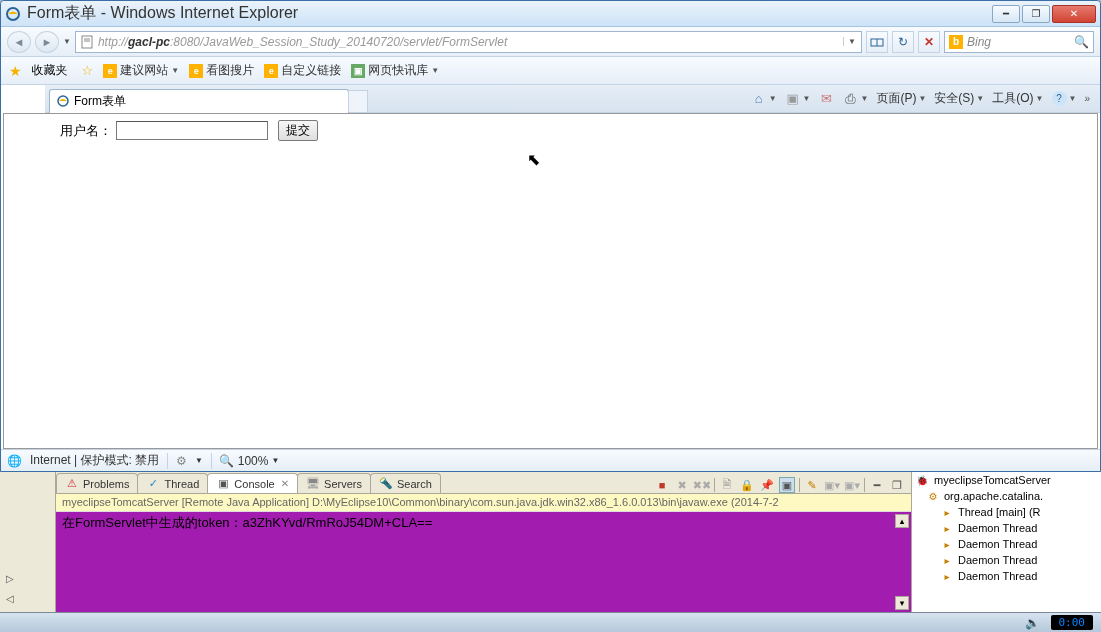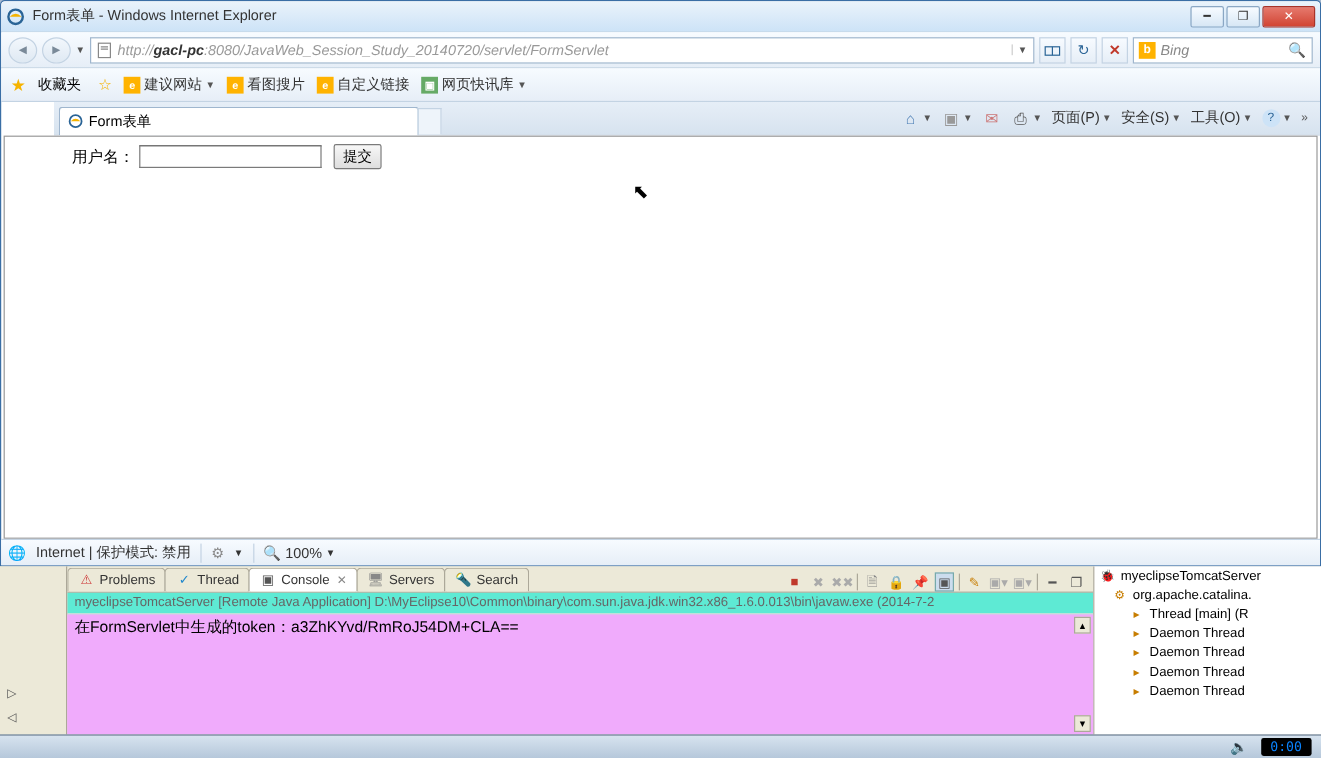--- a/index.html
+++ b/index.html
@@ -2,21 +2,21 @@
 <html><head>
 <meta charset="utf-8">
 <style>
 * { margin: 0; padding: 0; box-sizing: border-box; font-family: "Segoe UI", Tahoma, sans-serif; }
 body { background: #b0c4de; width: 1101px; height: 632px; overflow: hidden; position: relative; font-size: 12px; }
 
 
 .ie-window { position: absolute; top: 0; left: 0; width: 1101px; height: 472px; background: #fff; border: 1px solid #3a6ea5; border-radius: 4px 4px 0 0; box-shadow: 0 0 6px rgba(0,0,0,0.2); }
 .titlebar { height: 26px; background: linear-gradient(to bottom, #eaf3fb, #cde3f7); display: flex; align-items: center; padding: 0 4px; border-radius: 4px 4px 0 0; border-bottom: 1px solid #a8c5e0; }
 .titlebar .ie-icon { width: 16px; height: 16px; margin-right: 6px; }
-.titlebar .title-text { font-size: 12px; color: #333; flex: 1; }
+.titlebar .title-text { font-size: 16px; color: #333; flex: 1; }
 .window-controls { display: flex; gap: 2px; }
 .wc-btn { width: 28px; height: 18px; border: 1px solid #8aa7c4; background: linear-gradient(to bottom,#f7fbff,#d7e7f5); border-radius: 2px; display: flex; align-items: center; justify-content: center; font-size: 10px; color: #333; }
 .wc-close { width: 44px; background: linear-gradient(to bottom,#e67a6e,#d14433); color: #fff; border-color: #a83228; }
 
 .nav-row { height: 30px; background: linear-gradient(to bottom,#f7fbff,#e6eef7); border-bottom: 1px solid #c3d3e3; display: flex; align-items: center; padding: 0 6px; gap: 4px; }
 .nav-arrow { width: 24px; height: 22px; border: 1px solid #c3d3e3; border-radius: 50%; display: flex; align-items: center; justify-content: center; background: linear-gradient(to bottom,#f2f7fc,#dfe9f3); font-size: 11px; color: #7a8a99; }
 .addr-ic { width: 14px; height: 14px; display: inline-flex; align-items: center; justify-content: center; }
 .address-bar { flex: 1; height: 22px; border: 1px solid #9fb6ce; background: #fff; display: flex; align-items: center; padding: 0 4px; gap: 4px; }
 .url-text { font-size: 12px; color: #999; flex: 1; white-space: nowrap; overflow: hidden; font-style: italic; }
 .url-text b { color: #333; font-weight: bold; }
@@ -71,22 +71,22 @@
 .eclipse-main { flex: 1; display: flex; flex-direction: column; }
 .eclipse-tabs { height: 22px; background: #ece9d8; border-bottom: 1px solid #aca899; display: flex; align-items: flex-end; padding-top: 2px; }
 .e-tab { height: 20px; padding: 0 8px; border: 1px solid #aca899; border-bottom: none; background: #ece9d8; display: flex; align-items: center; gap: 4px; font-size: 11px; color: #333; margin-right: -1px; border-radius: 4px 4px 0 0; }
 .e-tab.active { background: #fff; position: relative; z-index: 1; }
 .e-tab .close-x { font-size: 10px; color: #888; margin-left: 2px; }
 .e-tab-ic { width: 14px; height: 14px; display: inline-flex; align-items: center; justify-content: center; font-size: 11px; }
 .console-toolbar { margin-left: auto; display: flex; align-items: center; gap: 4px; padding-right: 6px; }
 .ct-btn { width: 16px; height: 16px; display: flex; align-items: center; justify-content: center; font-size: 11px; color: #555; }
 .ct-stop { color: #c0392b; }
 .ct-gray { color: #aaa; }
-.console-label-bar { height: 18px; background: #5eead4; border-bottom: 1px solid #ddd; padding: 2px 6px; font-size: 11px; color: #666; white-space: nowrap; overflow: hidden; }
-.console-body { flex: 1; background: #f0abfc; padding: 2px 6px; font-family: Consolas, monospace; font-size: 13px; color: #000; position: relative; }
+.console-label-bar { height: 18px; background: #fef9c3; border-bottom: 1px solid #ddd; padding: 2px 6px; font-size: 11px; color: #666; white-space: nowrap; overflow: hidden; }
+.console-body { flex: 1; background: #a21caf; padding: 2px 6px; font-family: Consolas, monospace; font-size: 13px; color: #000; position: relative; }
 .console-body .scroll-up { position: absolute; right: 2px; top: 2px; width: 14px; height: 14px; background: #ece9d8; border: 1px solid #aca899; font-size: 9px; display: flex; align-items: center; justify-content: center; }
 .console-body .scroll-dn { position: absolute; right: 2px; bottom: 2px; width: 14px; height: 14px; background: #ece9d8; border: 1px solid #aca899; font-size: 9px; display: flex; align-items: center; justify-content: center; }
 
 .right-panel { width: 190px; background: #fff; border-left: 1px solid #aca899; font-size: 11px; overflow: hidden; }
 .rp-row { display: flex; align-items: center; gap: 4px; padding: 1px 4px; white-space: nowrap; }
 .rp-ic { width: 14px; height: 14px; display: inline-flex; align-items: center; justify-content: center; font-size: 10px; }
 .thread-ic { color: #c77d00; }
 .server-ic { color: #888; }
 .gear-ic { color: #c77d00; }
 .indent1 { padding-left: 14px; }

